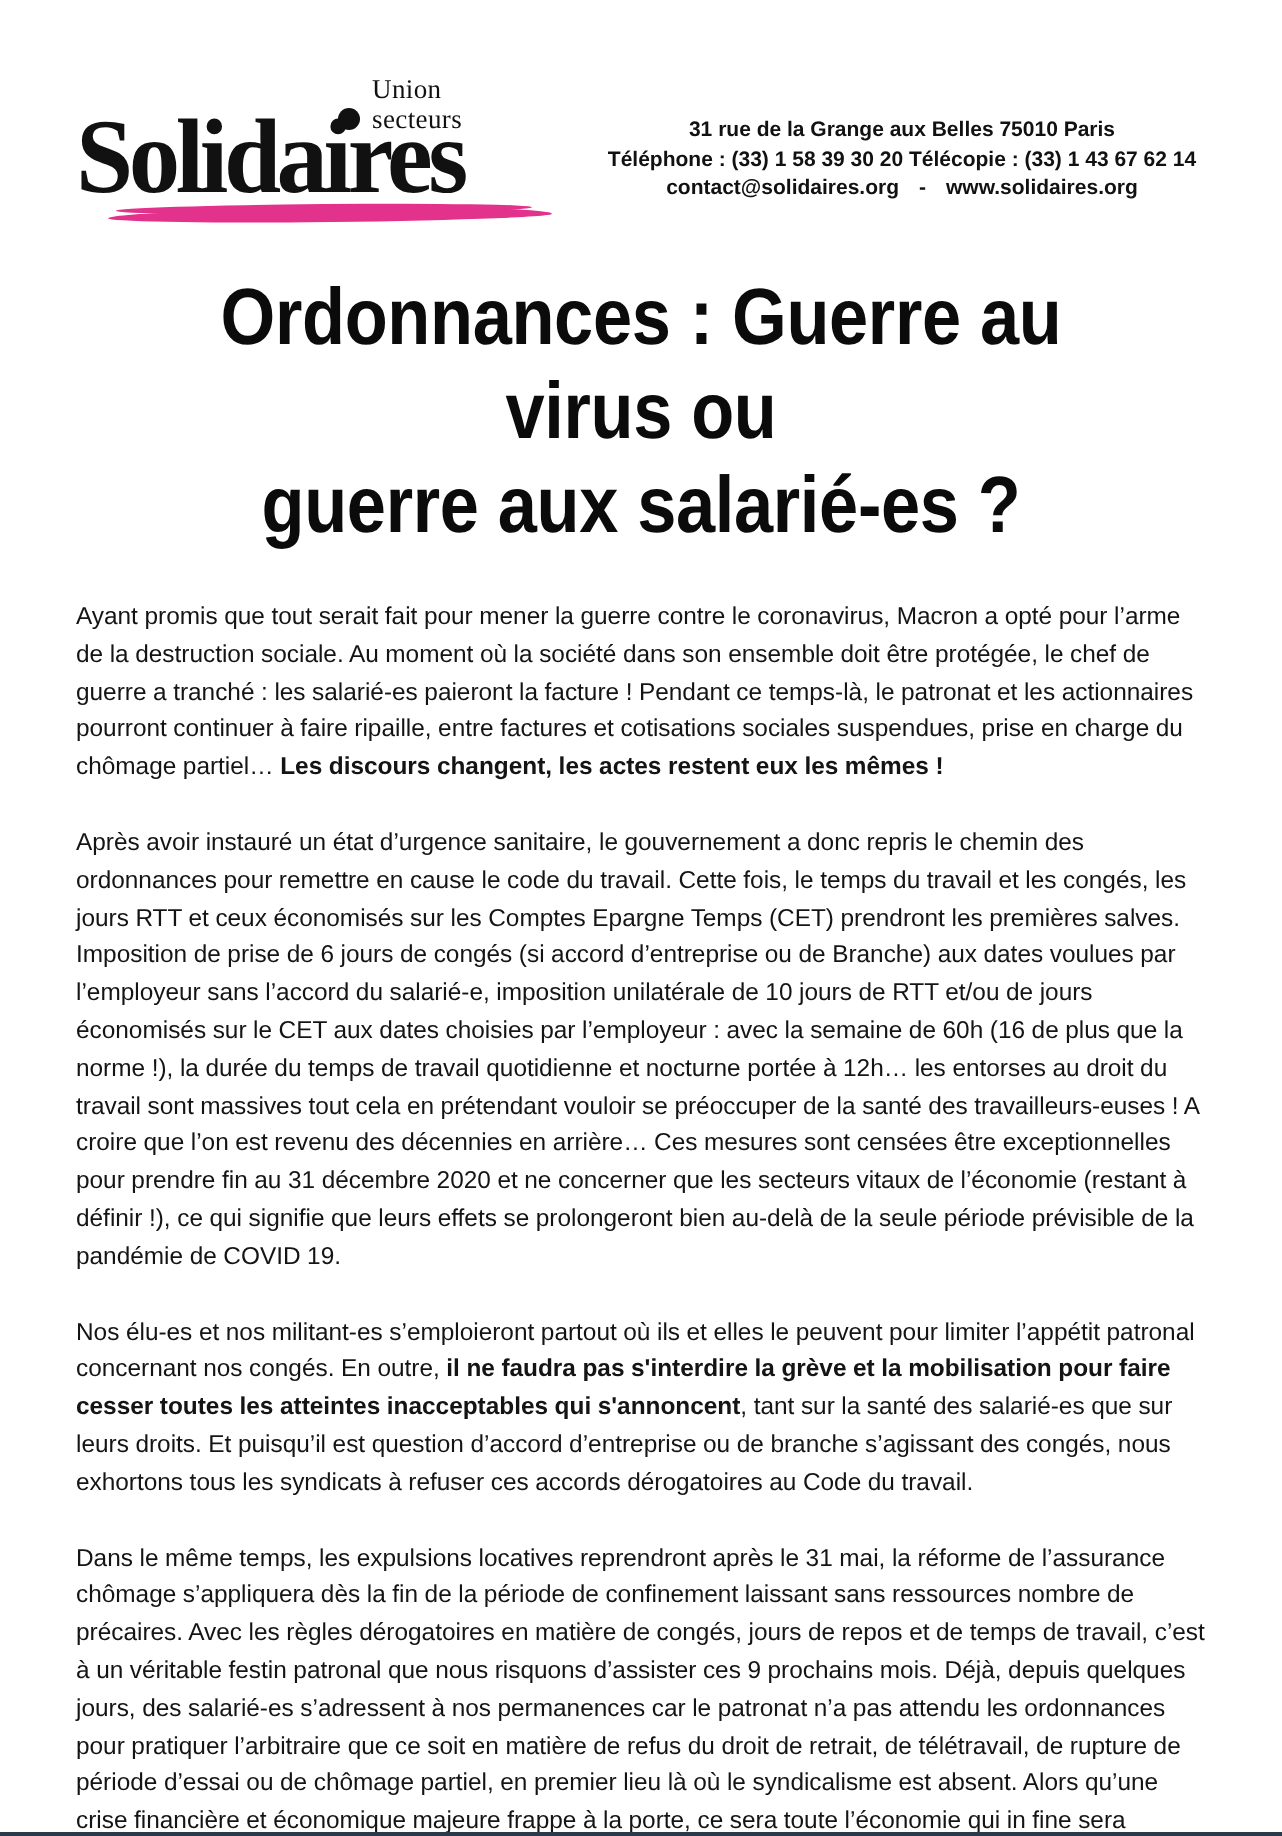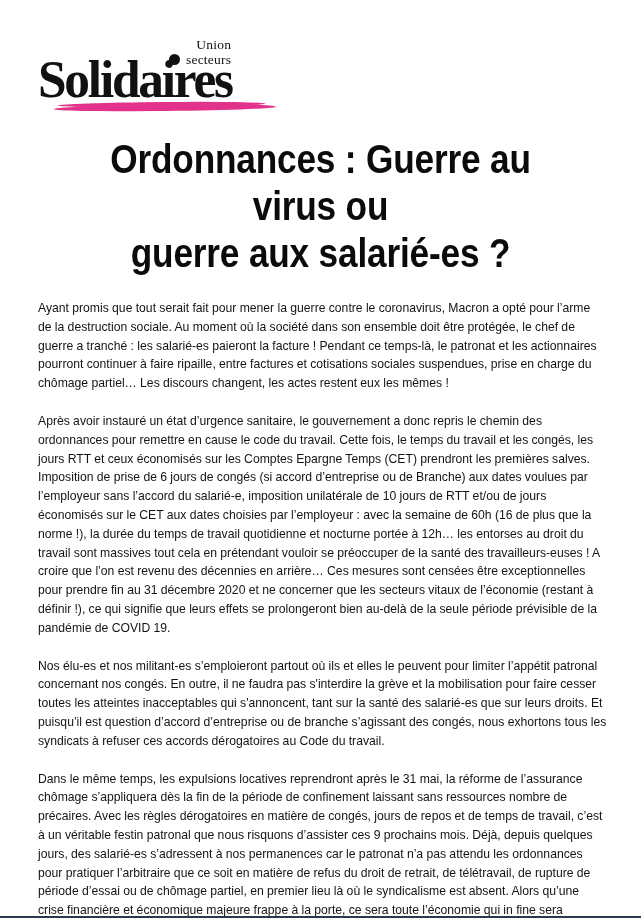--- a/index.html
+++ b/index.html
@@ -35,21 +35,20 @@
   .logo-union {
     position: absolute;
     left: 148px;
     top: 0px;
     font-family: "Liberation Serif", serif;
     font-size: 13.5px;
     line-height: 13.5px;
     font-weight: 400;
     color: #111111;
     letter-spacing: 0.2px;
-    text-align: right;
   }
   .logo-union span {
     display: block;
   }
   .logo-union .u2 {
     margin-top: 1px;
   }
   .logo-dot {
     position: absolute;
     left: 131px;
@@ -132,39 +131,44 @@
   p.para {
     margin: 0 0 19px 0;
     font-family: "Liberation Sans", sans-serif;
     font-size: 12.2px;
     line-height: 18.8px;
     color: #141414;
     text-align: left;
     word-spacing: -0.1px;
   }
   p.para:last-child { margin-bottom: 0; }
-  b { font-weight: 400; }
+  b { font-weight: 700; }
 </style>
 </head>
 <body>
 
 <div class="page">
 
   <div class="header">
 
     <div class="logo-block">
       <div class="logo-union">
         <span class="u1">Union</span>
         <span class="u2">secteurs</span>
       </div>
       <div class="logo-dot"></div>
       <div class="logo-word">Solidaires</div>
       <div class="logo-stroke"></div>
     </div>
 
+    <div class="contact">
+      <div>31 rue de la Grange aux Belles    75010 Paris</div>
+      <div>Téléphone : (33) 1 58 39 30 20   Télécopie : (33) 1 43 67 62 14</div>
+      <div><span>contact@solidaires.org</span><span class="sep">-</span><span>www.solidaires.org</span></div>
+    </div>
 
   </div>
 
   <div class="title">
     <span class="tline">Ordonnances : Guerre au virus ou</span>
     <span class="tline">guerre aux salarié-es ?</span>
   </div>
 
   <div class="content">
 

